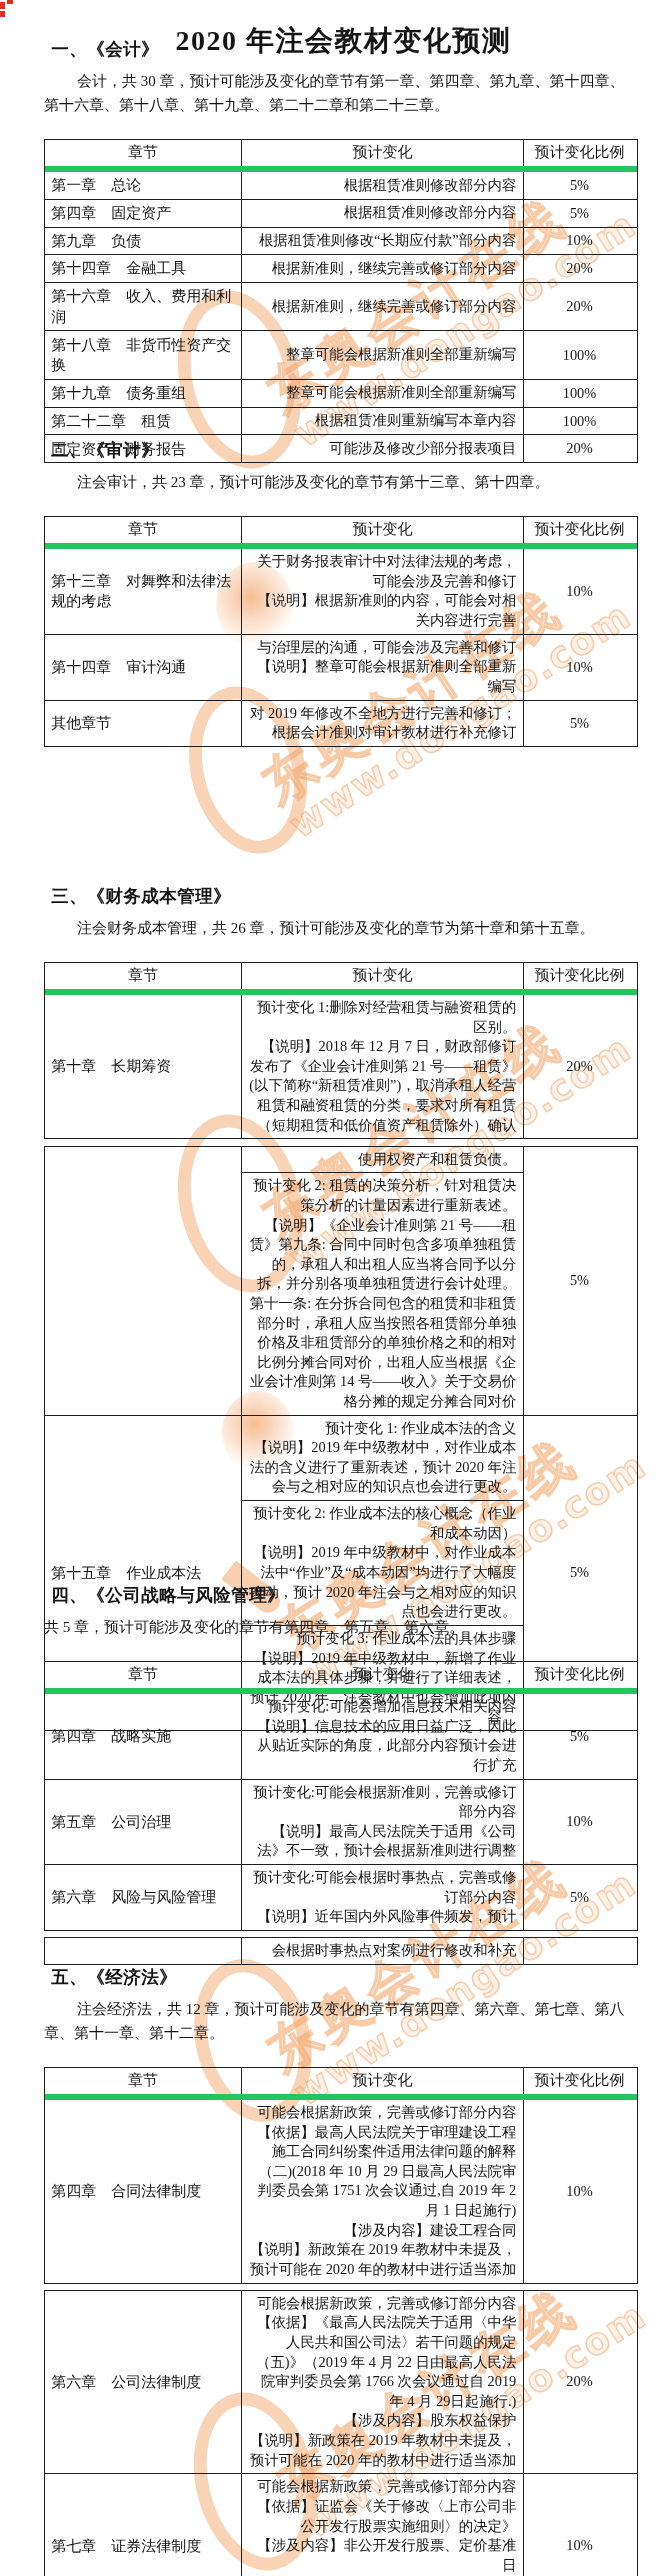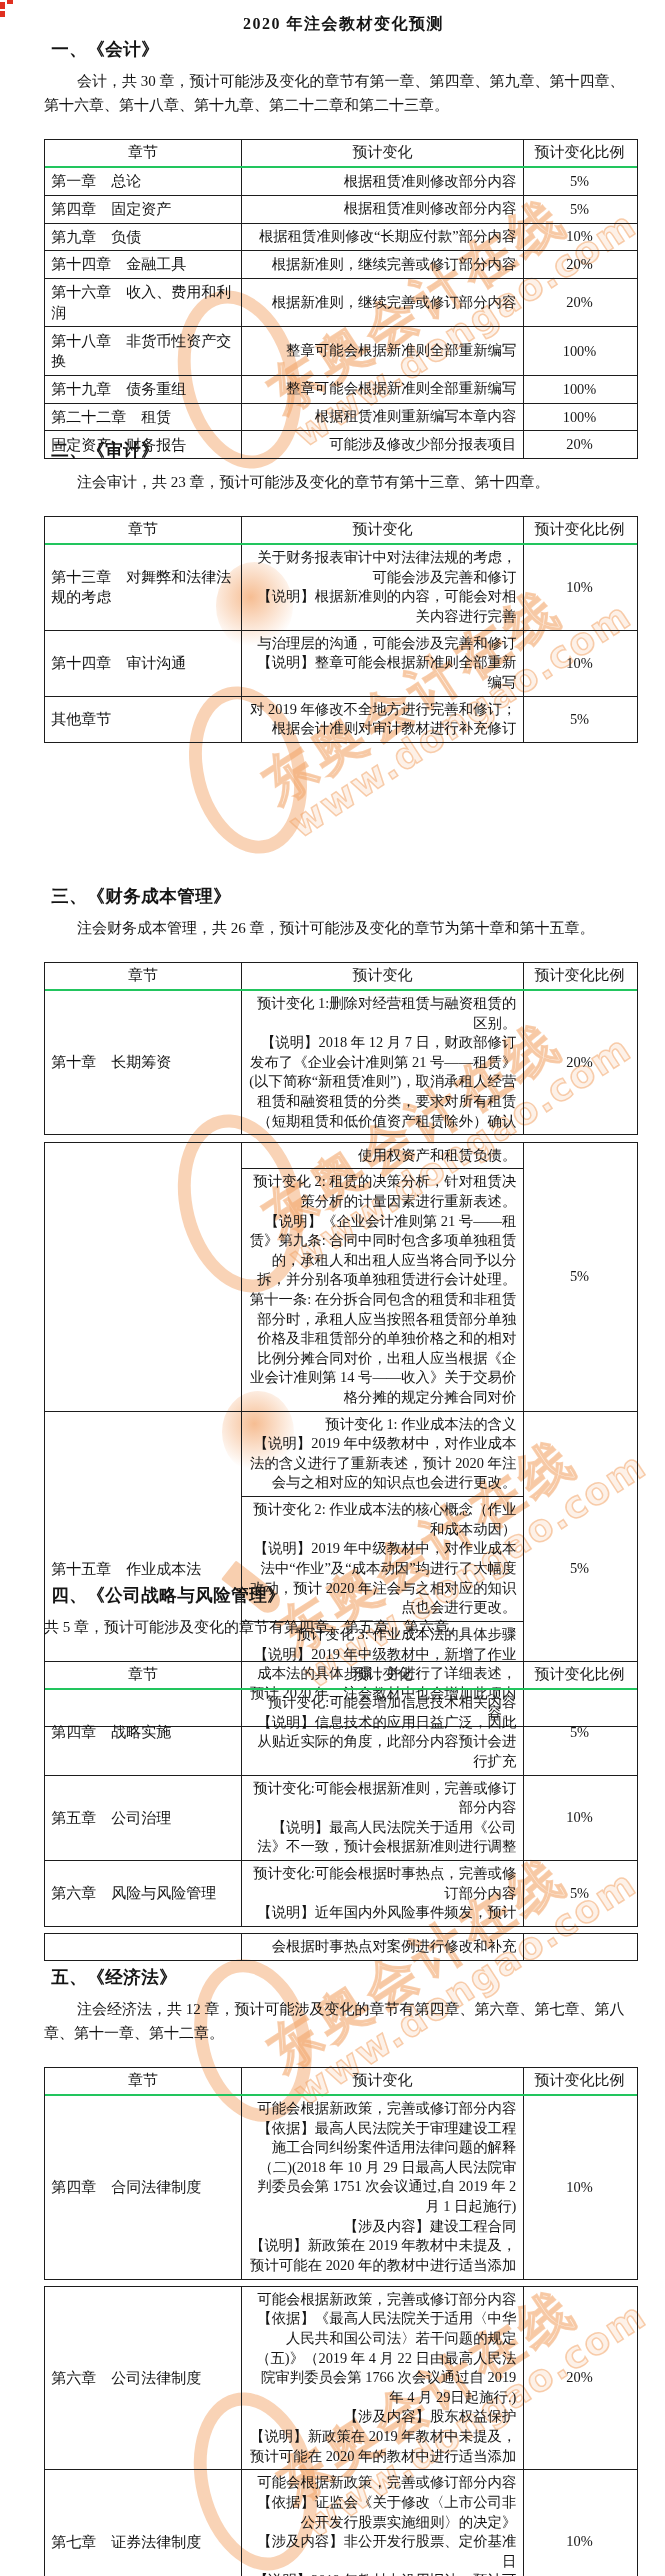--- a/index.html
+++ b/index.html
@@ -27,29 +27,29 @@
   .wm-g.g3{left:319px;top:1602px}  .wm-tail.t3{left:222px;top:1577px}
   .wm-g.g4{left:309px;top:2020px}  .wm-ring.r4{left:196px;top:1958px;width:88px;height:139px;transform:rotate(-14deg)}
   .wm-g.g5{left:319px;top:2452px}  .wm-ring.r5{left:196px;top:2391px;width:93px;height:155px;transform:rotate(-14deg)}
   
   .red-mark{position:absolute;background:#e03020;}
   .rm0{left:0;top:2.1px;width:4.6px;height:6.7px}
   .rm1{left:0;top:11.3px;width:4.6px;height:6.2px}
   .rm2{left:7.2px;top:0;width:6.2px;height:3.6px}
   
   .doc-title{position:absolute;left:12px;right:0;top:3.1px;text-align:center;
-             font-size:16px;font-weight:bold;letter-spacing:1.5px;padding-left:10px;}
+             font-size:28px;font-weight:bold;letter-spacing:1.5px;padding-left:10px;}
   .section{position:absolute;left:0;right:0;padding:0 26px 0 44px;}
   .sec-0{top:37px}.sec-1{top:438px}.sec-2{top:884px}.sec-3{top:1583px}.sec-4{top:1965px}
   .section-heading{margin:0 0 8.2px 7.2px;font-size:17.5px;font-weight:bold;letter-spacing:0.5px;}
   .section-intro{margin:0 0 21.6px 0;font-size:15px;line-height:24px;text-indent:33px;}
   .section-intro.no-indent{text-indent:0;}
   .tbl{width:594px;border:1px solid #1d1d1d;box-sizing:border-box;background:transparent;}
   .tbl + .tbl{margin-top:6.2px;}
-  .thead{display:flex;border-bottom:2px solid #22c55e;text-align:right;}
+  .thead{display:flex;border-bottom:6px solid #22c55e;text-align:right;}
   .thead .hc{display:flex;align-items:center;justify-content:center;
              font-size:15px;padding:3.6px 2.1px;box-sizing:border-box;}
   .hc1{width:197px;border-right:0.5px solid #1d1d1d;}
   .hc2{width:282px;border-right:0.5px solid #1d1d1d;}
   .hc3{width:111px;}
   .trow{display:flex;border-bottom:0.5px solid #1d1d1d;}
   .trow:last-child{border-bottom:none;}
   .c1{width:197px;box-sizing:border-box;border-right:0.5px solid #1d1d1d;
       display:flex;align-items:center;font-size:15px;line-height:20.6px;padding:3.1px 6.2px;}
   .c2{width:282px;box-sizing:border-box;border-right:0.5px solid #1d1d1d;

